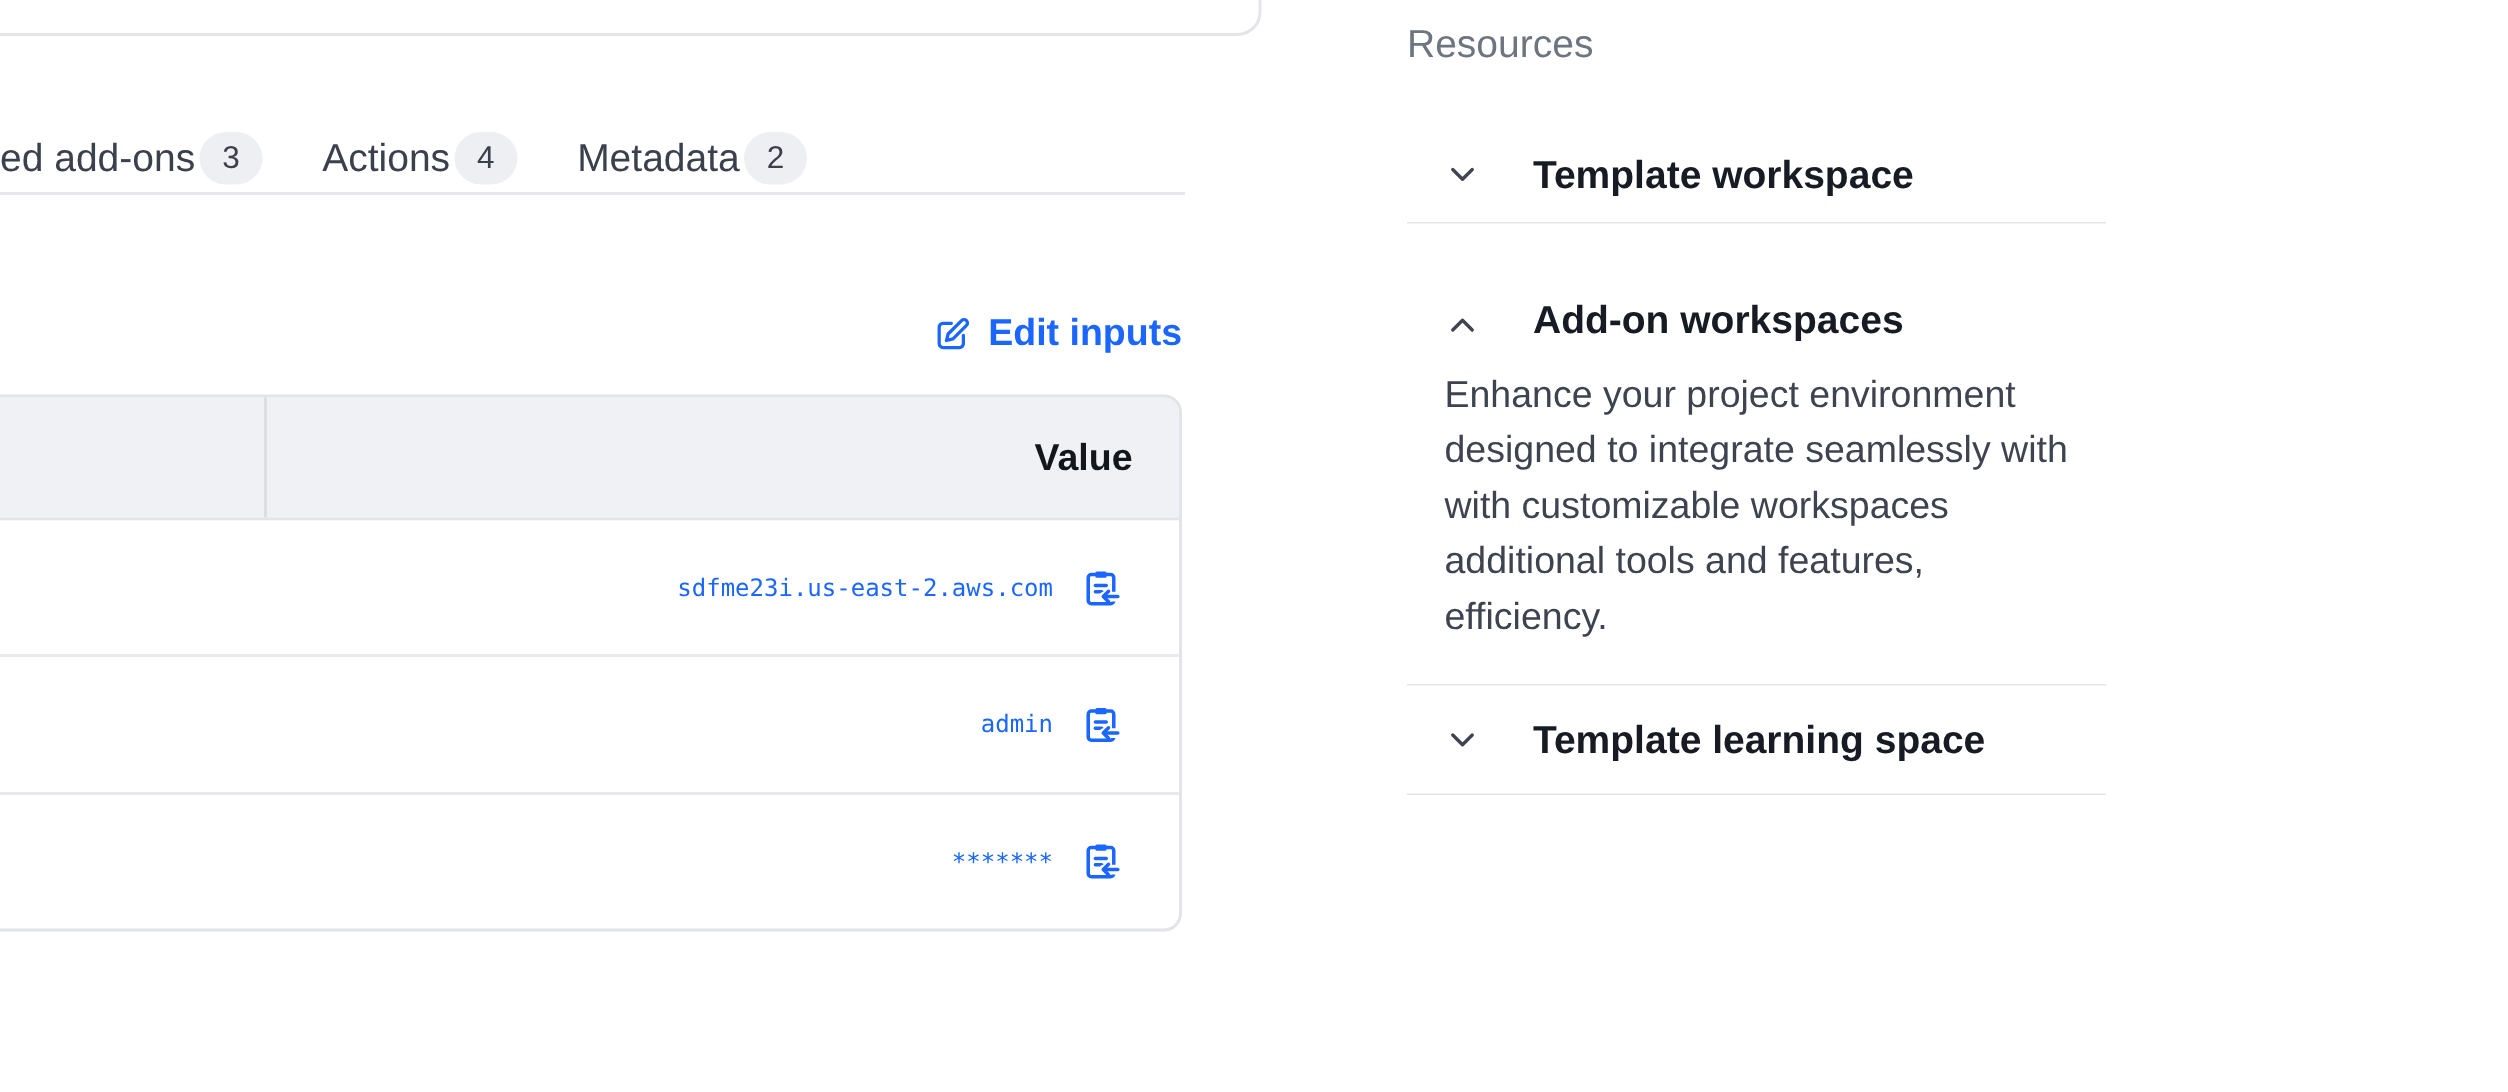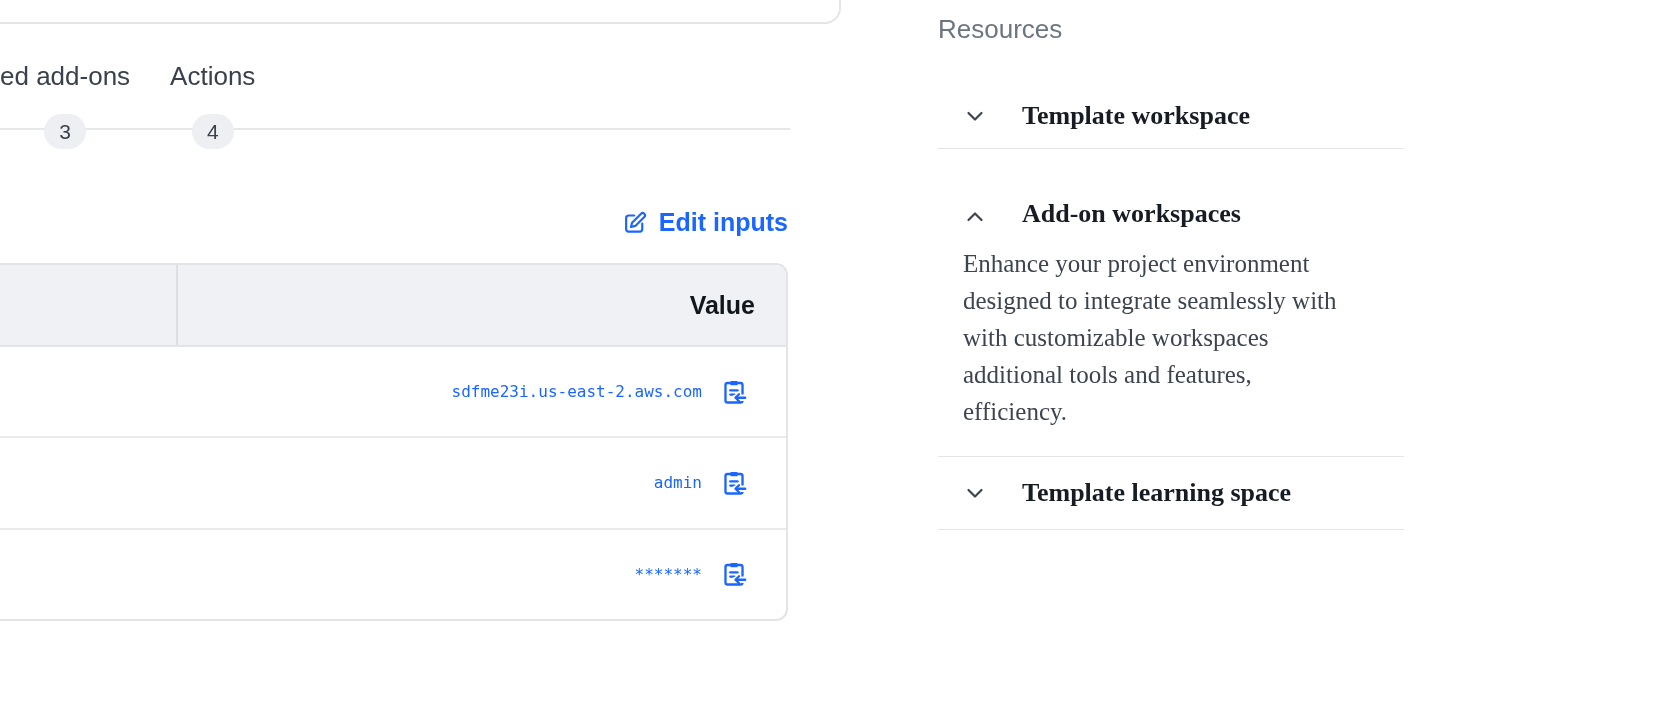--- a/index.html
+++ b/index.html
@@ -19,21 +19,21 @@
     border:2px solid #e3e5e9;
     border-radius:0 0 16px 0;
   }
 
   
   .tabs{
     left:0;top:82px;width:790px;height:46px;
     border-bottom:2px solid #e6e7ea;
     display:flex;align-items:center;gap:40px;
   }
-  .tab{display:flex;align-items:center;gap:22px;font-size:26px;color:#3a414c;cursor:pointer;white-space:nowrap;flex-direction:column;}
+  .tab{display:flex;align-items:center;gap:3px;font-size:26px;color:#3a414c;cursor:pointer;white-space:nowrap;}
   .badge{
     background:#edeff2;border-radius:999px;
     font-size:21px;color:#3a414c;
     padding:7px 15px;line-height:1;
   }
 
   
   .edit-row{left:0;top:184px;width:788px;display:flex;justify-content:flex-end;margin-top:24px;}
   .edit-btn{
     display:flex;align-items:center;gap:11px;
@@ -68,21 +68,21 @@
     border-bottom:2px solid #e9eaee;
   }
   .trow:last-child{border-bottom:none;}
   .mono{font-family:"DejaVu Sans Mono","Liberation Mono",monospace;font-size:16px;color:#1a66ff;white-space:nowrap;}
   .icon-btn{background:none;border:none;padding:0;cursor:pointer;width:28px;height:28px;display:flex;align-items:center;justify-content:center;}
 
   
   .right-panel{left:938px;top:14px;width:466px;}
   .resources-title{font-size:26px;color:#6d7581;line-height:30px;}
   .accordion{margin-top:40px;}
-  .acc-item{border-bottom:1.5px solid #e3e5e9;font-family:Liberation Serif, serif;}
+  .acc-item{border-bottom:1.5px solid #e3e5e9;}
   .acc-header{display:flex;align-items:center;gap:35px;padding-left:25px;cursor:pointer;}
   .acc-header.h1{height:64px;}
   .acc-header.h2{height:80px;align-items:flex-end;}
   .acc-header.h3{height:72px;}
   .acc-title{font-size:26px;font-weight:700;color:#171b23;white-space:nowrap;}
   .desc{margin:16px 0 26px 25px;font-size:25px;line-height:37px;color:#3d4450;}
   .desc div{white-space:nowrap;}
 
   svg{display:block;}
 </style>
@@ -92,20 +92,24 @@
 <div class="abs top-card"></div>
 
 <nav class="abs tabs">
   <div class="tab">
     <span>ed add-ons</span>
     <span class="badge">3</span>
   </div>
   <div class="tab">
     <span>Actions</span>
     <span class="badge">4</span>
+  </div>
+  <div class="tab">
+    <span>Metadata</span>
+    <span class="badge">2</span>
   </div>
 </nav>
 
 <div class="abs edit-row">
   <button class="edit-btn">
     <span>
       <svg width="26" height="26" viewBox="0 0 24 24" fill="none" stroke="#1a66ff" stroke-width="2" stroke-linecap="round" stroke-linejoin="round">
         <path d="M11.3 5.1H6.2c-1.3 0-2.4 1.1-2.4 2.4v10.1c0 1.3 1.1 2.4 2.4 2.4h10.1c1.3 0 2.4-1.1 2.4-2.4v-5.1"></path>
         <path d="M17.6 3.4a2.1 2.1 0 0 1 3 3l-8.3 8.3-4 1 1-4z"></path>
       </svg>

